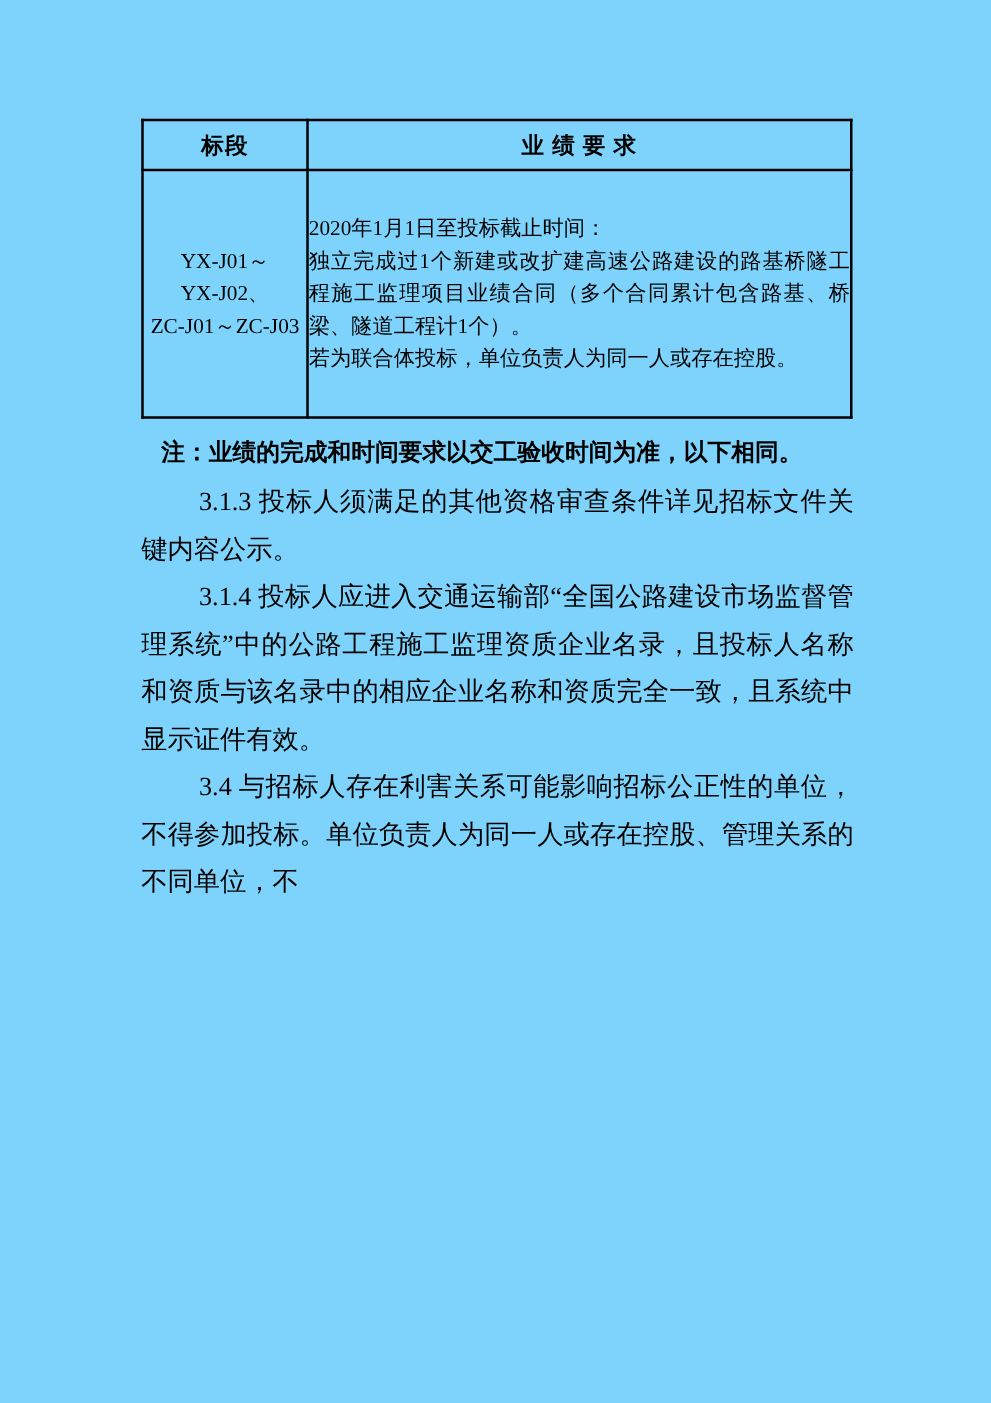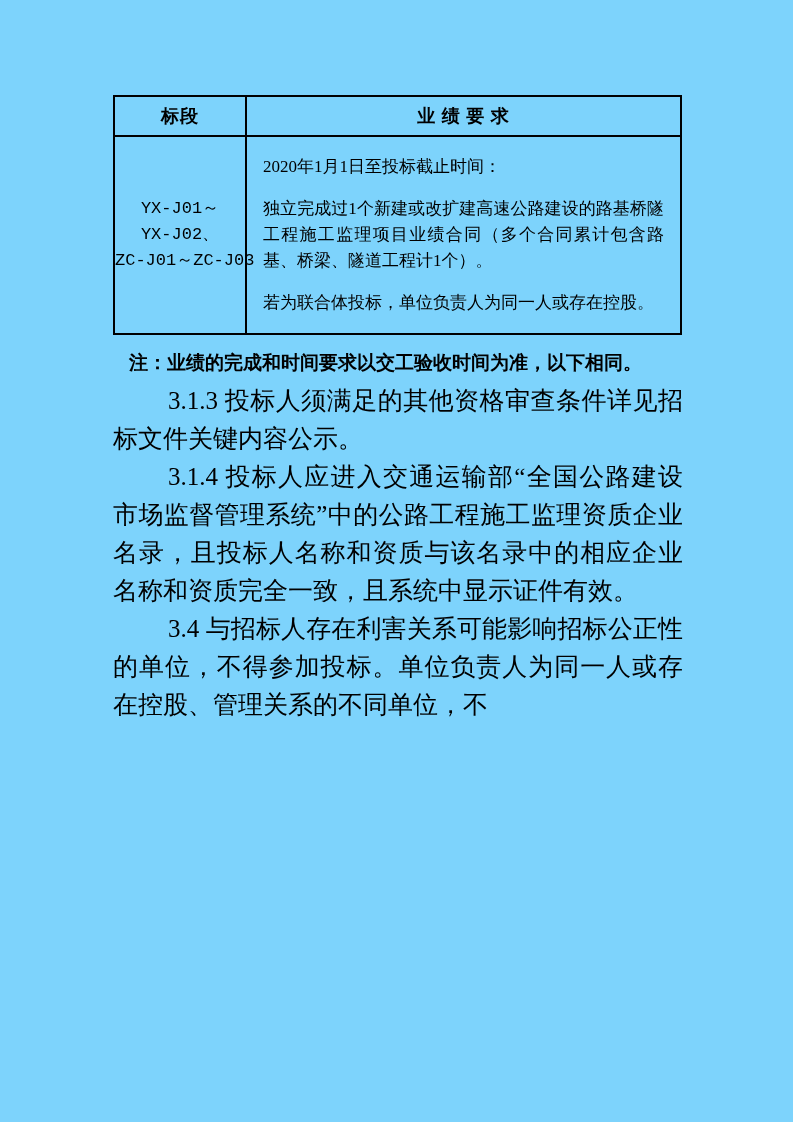--- a/index.html
+++ b/index.html
@@ -46,34 +46,34 @@
     font-size: 17px;
     line-height: 26px;
   }
   td.cell-section {
     text-align: center;
   }
   td.cell-req {
     padding: 0 6px 0 10px;
   }
   td.cell-req p {
-    margin: 16px;
+    margin: 0;
     text-align: justify;
   }
-  .section-line { white-space: nowrap; font-family: Liberation Mono, monospace; }
+  .section-line { white-space: nowrap; }
   
   .note {
     margin: 9px 0 0 16px;
     font-size: 19px;
     font-weight: bold;
     line-height: 38px;
   }
   .para {
     margin: 0;
-    font-size: 25px;
+    font-size: 21px;
     line-height: 38px;
     text-align: justify;
     text-indent: 2.2em;
   }
 </style>
 </head>
 <body>
 
 <div class="page">
 

